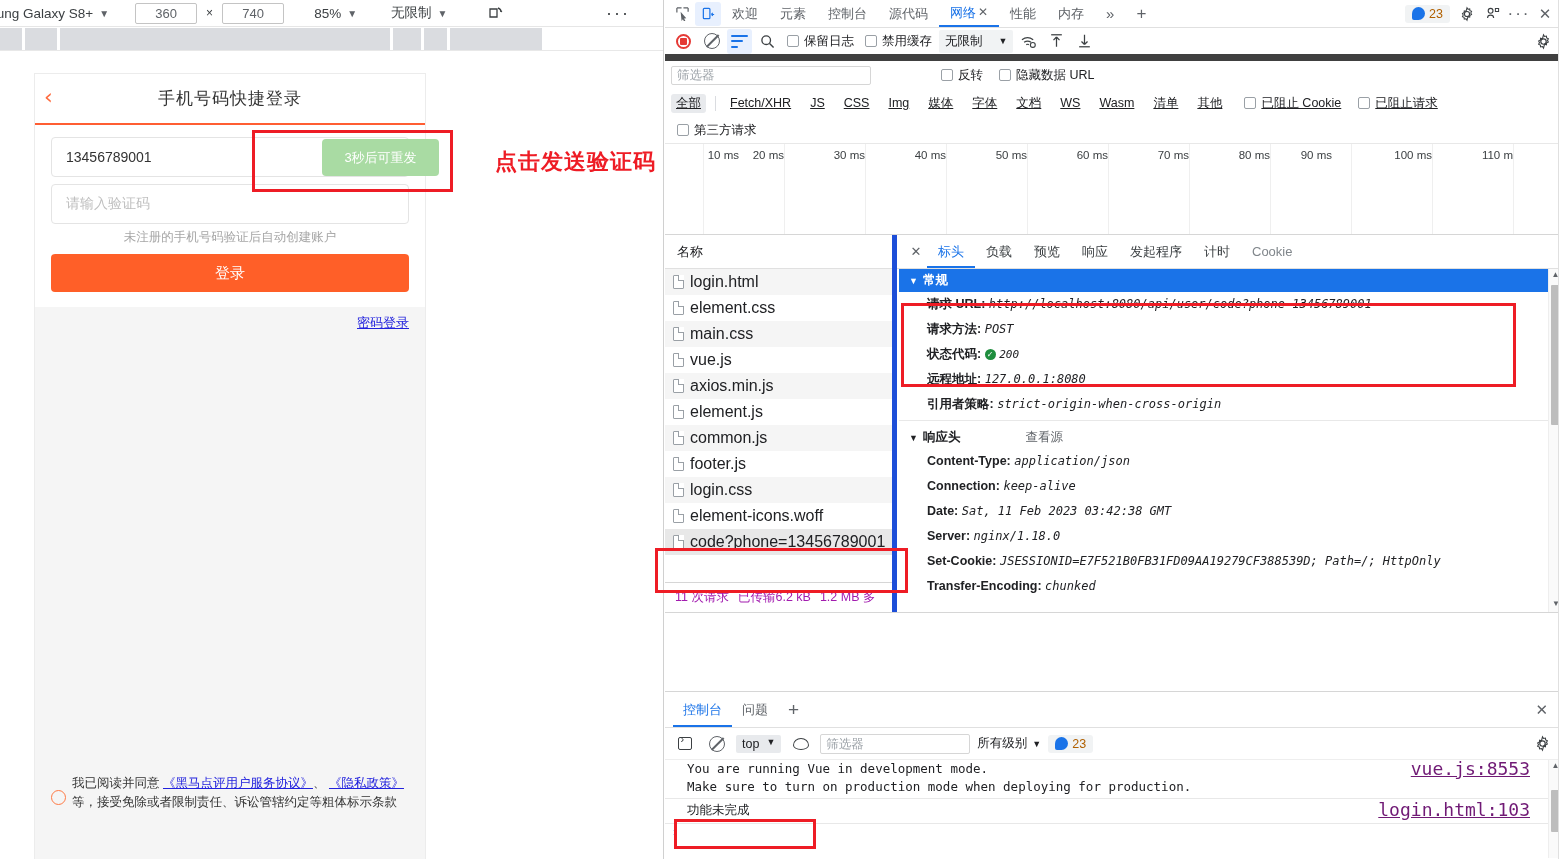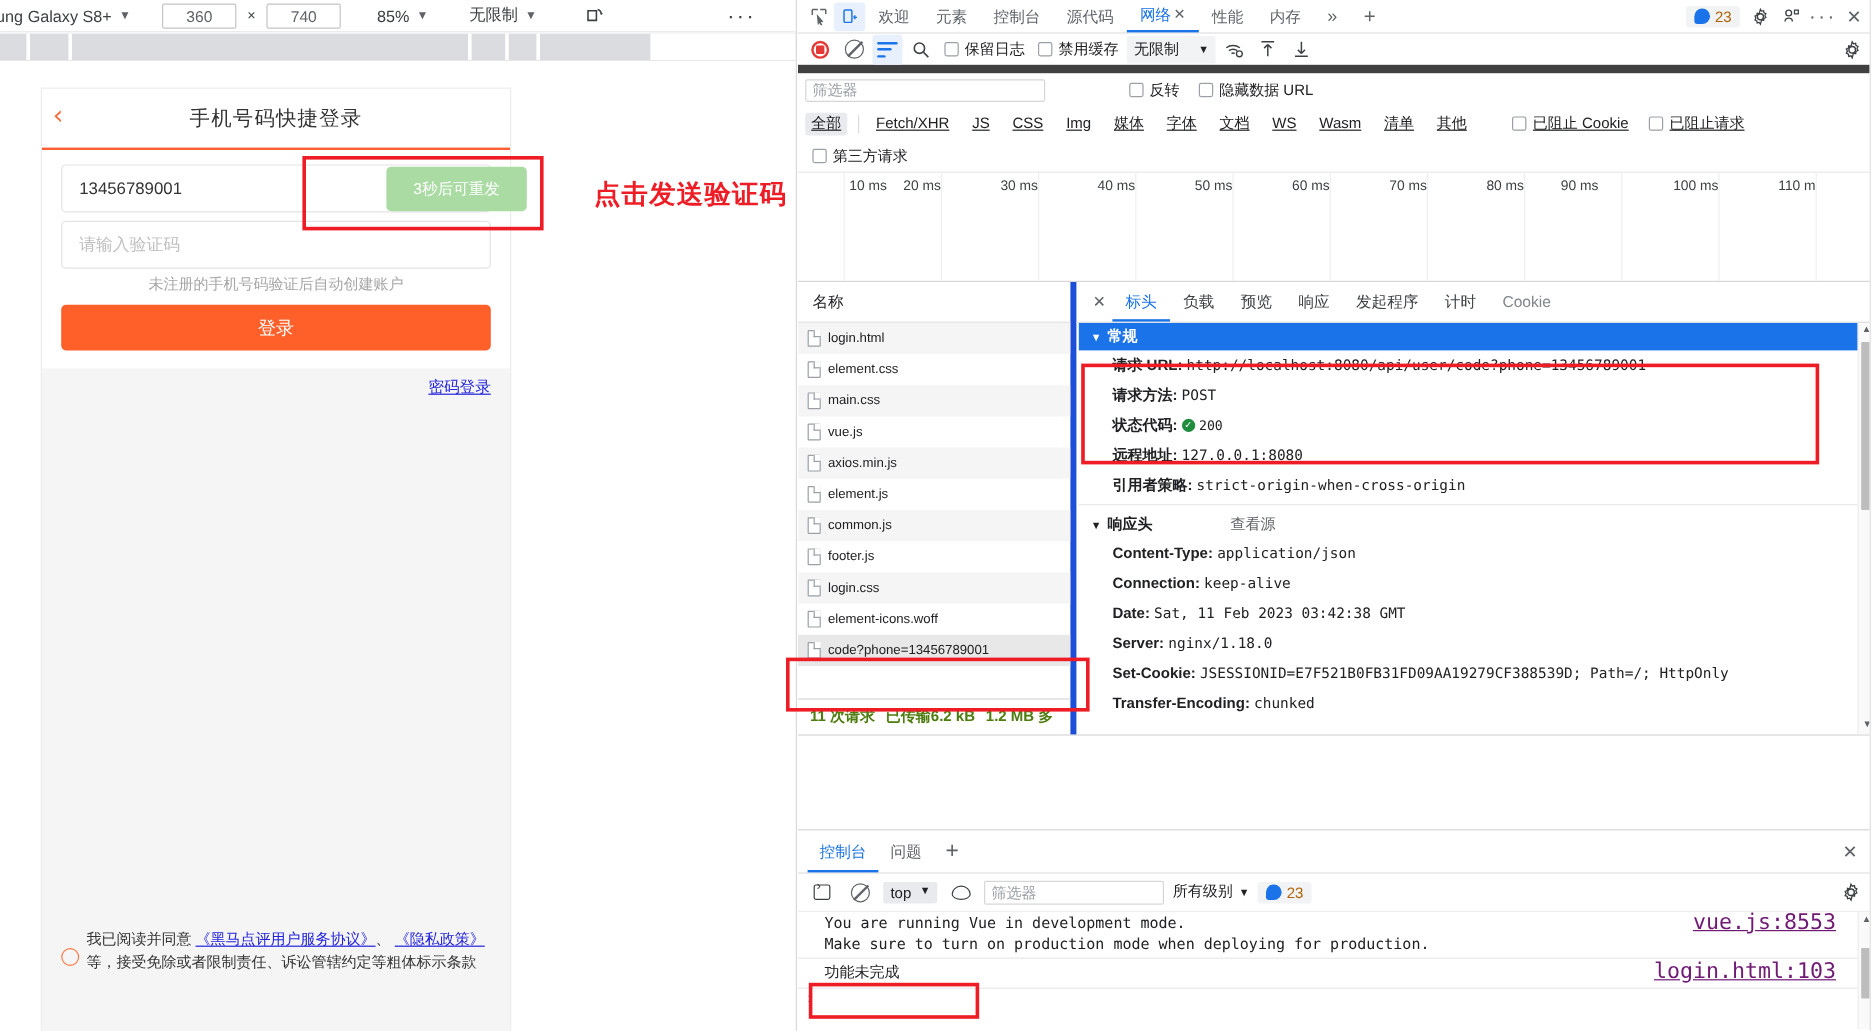--- a/index.html
+++ b/index.html
@@ -196,58 +196,57 @@
   
   #net-split{ display:flex; height:378px; border-bottom:1px solid #d6d6d6;}
   #req-list{ width:232px; border-right:5px solid #1d4ed8; display:flex; flex-direction:column; }
   #req-head{
     height:34px; display:flex; align-items:center; padding-left:12px;
     font-size:13px; border-bottom:1px solid #e0e0e0; color:#202124;
   }
   #req-rows{ flex:1; overflow:hidden; }
   .req-row{
     height:26px; display:flex; align-items:center; padding-left:8px; gap:6px;
-    font-size:11px; color:#202124; white-space:nowrap;
+    font-size:16px; color:#202124; white-space:nowrap;
   }
   .req-row:nth-child(odd){ background:#f5f5f5; }
   .req-row.sel{ background:#e8e8e8; }
   .doc-ico{
     width:11px; height:14px; border:1px solid #9aa0a6; border-radius:1px;
     background:#fff; position:relative; flex:0 0 auto;
   }
   .doc-ico:after{
     content:""; position:absolute; right:-1px; top:-1px; width:5px; height:5px;
     background:#fff; border-left:1px solid #9aa0a6; border-bottom:1px solid #9aa0a6;
   }
   #req-summary{
     height:30px; display:flex; align-items:center; gap:9px; padding-left:10px;
-    border-top:1px solid #d6d6d6; font-size:12.5px; color:#4d7c0f; white-space:nowrap;
+    border-top:1px solid #d6d6d6; font-size:12.5px; color:#a21caf; white-space:nowrap;
     overflow:hidden;
-    font-weight:bold;
   }
 
   #detail-pane{ flex:1; display:flex; flex-direction:column; position:relative; }
   #detail-tabs{
     height:34px; display:flex; align-items:center; border-bottom:1px solid #e0e0e0;
     padding-left:8px;
   }
   .close-x{ width:22px; text-align:center; color:#5f6368; font-size:13px; }
   .dtab{ padding:0 11px; height:33px; line-height:33px; font-size:13px; color:#3c4043; }
   .dtab.active{ color:#1a73e8; border-bottom:2px solid #1a73e8; }
   .dtab.dim{ color:#80868b; }
   #detail-body{ flex:1; position:relative; overflow:hidden; padding-left:2px; }
   .sect-hdr{
     height:23px; display:flex; align-items:center; gap:5px; padding-left:10px;
     font-size:12.5px; font-weight:bold;
   }
   .sect-hdr.blue{ background:#1a73e8; color:#fff; }
   .tri{ font-size:9px; }
   .kv{ padding:4px 0 4px 28px; font-size:12.5px; line-height:17px; }
   .kv b{ font-weight:bold; }
-  .mono{ font-family:"DejaVu Sans Mono", monospace; font-size:12px; }
+  .mono{ font-family:"DejaVu Sans Mono", monospace; font-size:12px;font-style:italic; }
   .ok-dot{
     display:inline-block; width:11px; height:11px; border-radius:50%;
     background:#1e8e3e; color:#fff; font-size:8px; text-align:center; line-height:11px;
     vertical-align:middle;
   }
   .viewsrc{ color:#5f6368; font-weight:normal; margin-left:60px; }
   .hr-line{ height:1px; background:#e8e8e8; margin:3px 0 0 0; }
 
   
   .vscroll{
@@ -511,21 +510,21 @@
     <span class="type-pill">JS</span>
     <span class="type-pill">CSS</span>
     <span class="type-pill">Img</span>
     <span class="type-pill">媒体</span>
     <span class="type-pill">字体</span>
     <span class="type-pill">文档</span>
     <span class="type-pill">WS</span>
     <span class="type-pill">Wasm</span>
     <span class="type-pill">清单</span>
     <span class="type-pill">其他</span>
-    <span class="chk-lbl" style="margin-left:24px">
+    <span class="chk-lbl" style="margin-left:8px">
       <span class="chk"></span>
       <span>已阻止 Cookie</span>
     </span>
     <span class="chk-lbl">
       <span class="chk"></span>
       <span>已阻止请求</span>
     </span>
   </div>
 
   <div id="third-party">

